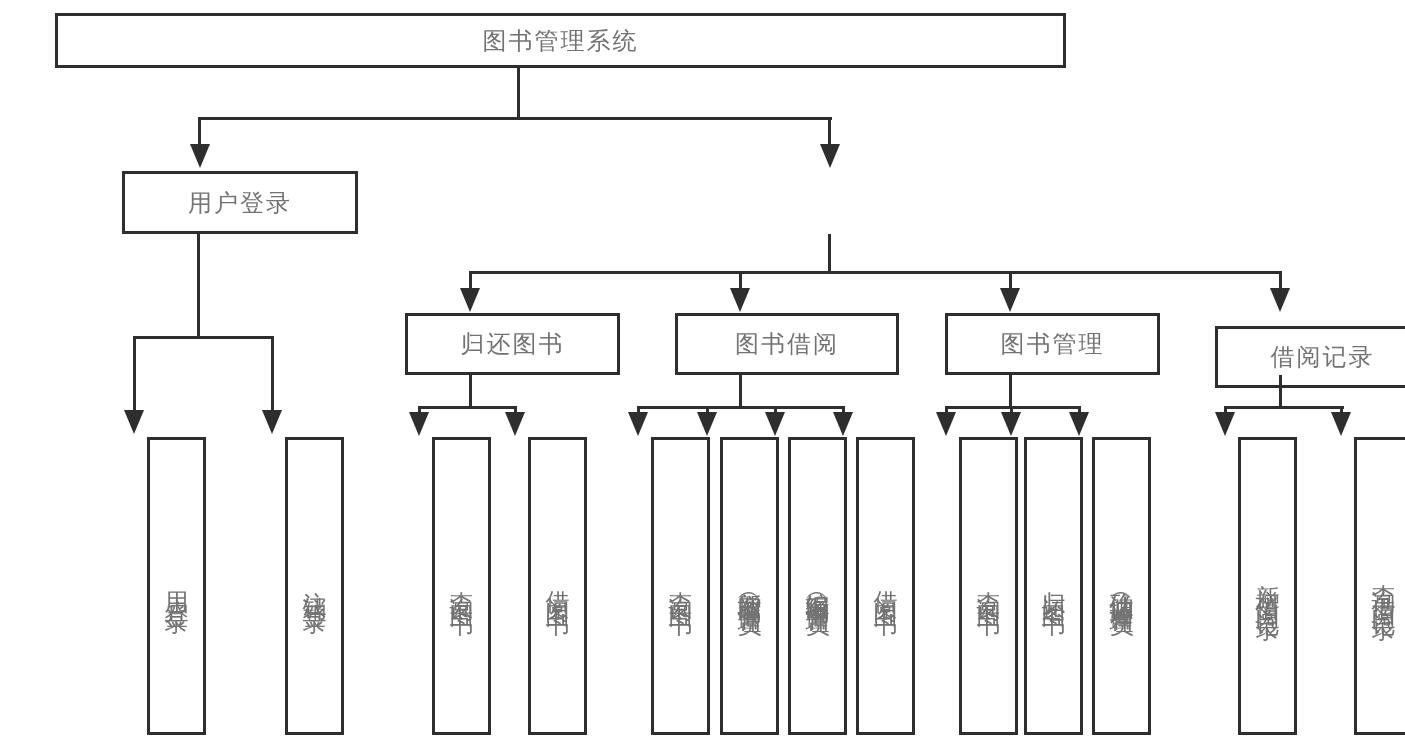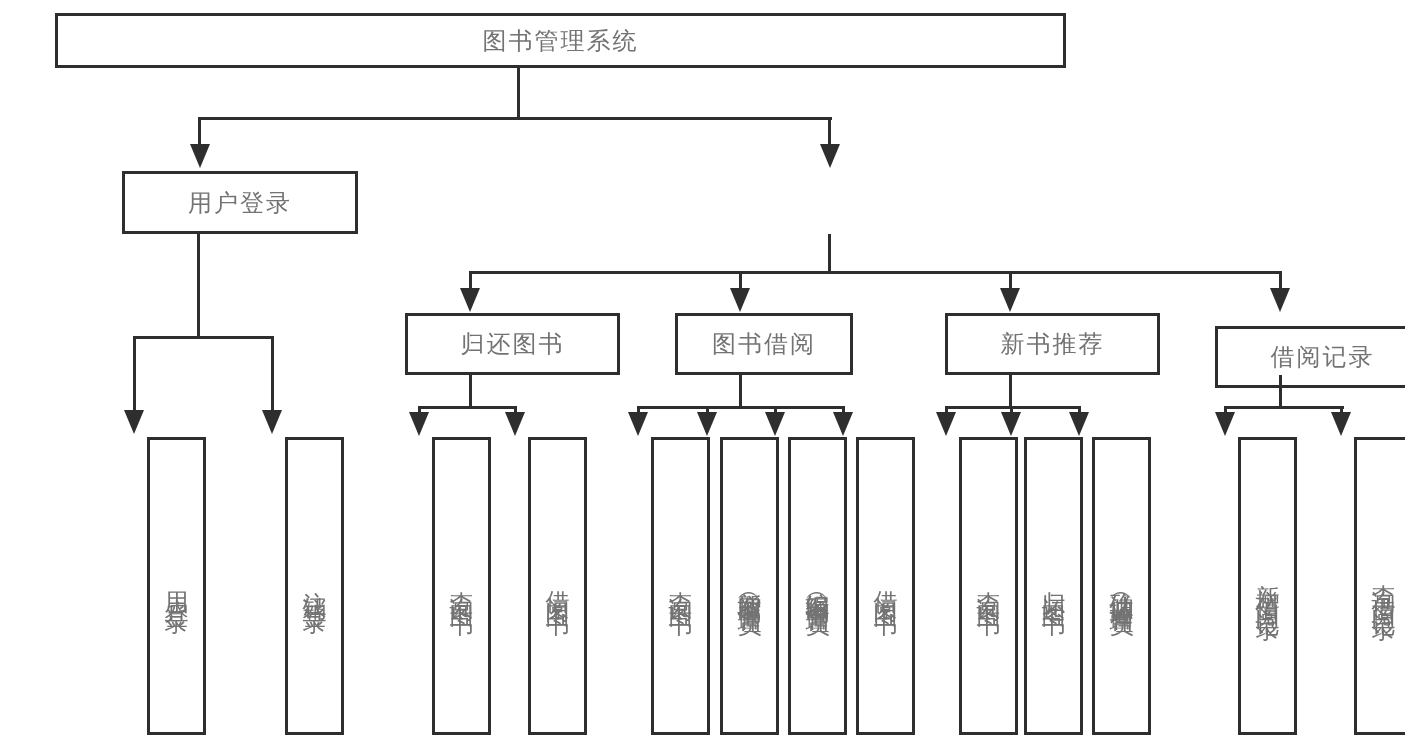--- a/index.html
+++ b/index.html
@@ -84,25 +84,25 @@
   <div class="line" style="left:1009px;top:271px;width:3px;height:22px"></div>
   <div class="line" style="left:1279px;top:271px;width:3px;height:22px"></div>
   <div class="arrow" style="left:460px;top:288px"></div>
   <div class="arrow" style="left:730px;top:288px"></div>
   <div class="arrow" style="left:1000px;top:288px"></div>
   <div class="arrow" style="left:1270px;top:288px"></div>
 
   <div class="box" style="left:363px;top:313px;width:215px;height:62px">
     <span class="hlabel">归还图书</span>
   </div>
-  <div class="box" style="left:633px;top:313px;width:178px;height:62px">
+  <div class="box" style="left:633px;top:313px;width:224px;height:62px">
     <span class="hlabel">图书借阅</span>
   </div>
   <div class="box" style="left:903px;top:313px;width:215px;height:62px">
-    <span class="hlabel">新书推荐</span>
+    <span class="hlabel">图书管理</span>
   </div>
   <div class="box" style="left:1173px;top:326px;width:215px;height:62px">
     <span class="hlabel">借阅记录</span>
   </div>
 
   <div class="line" style="left:469px;top:375px;width:3px;height:34px"></div>
   <div class="line" style="left:418px;top:406px;width:99px;height:3px"></div>
   <div class="line" style="left:418px;top:406px;width:3px;height:10px"></div>
   <div class="line" style="left:514px;top:406px;width:3px;height:10px"></div>
   <div class="arrow" style="left:409px;top:412px"></div>

